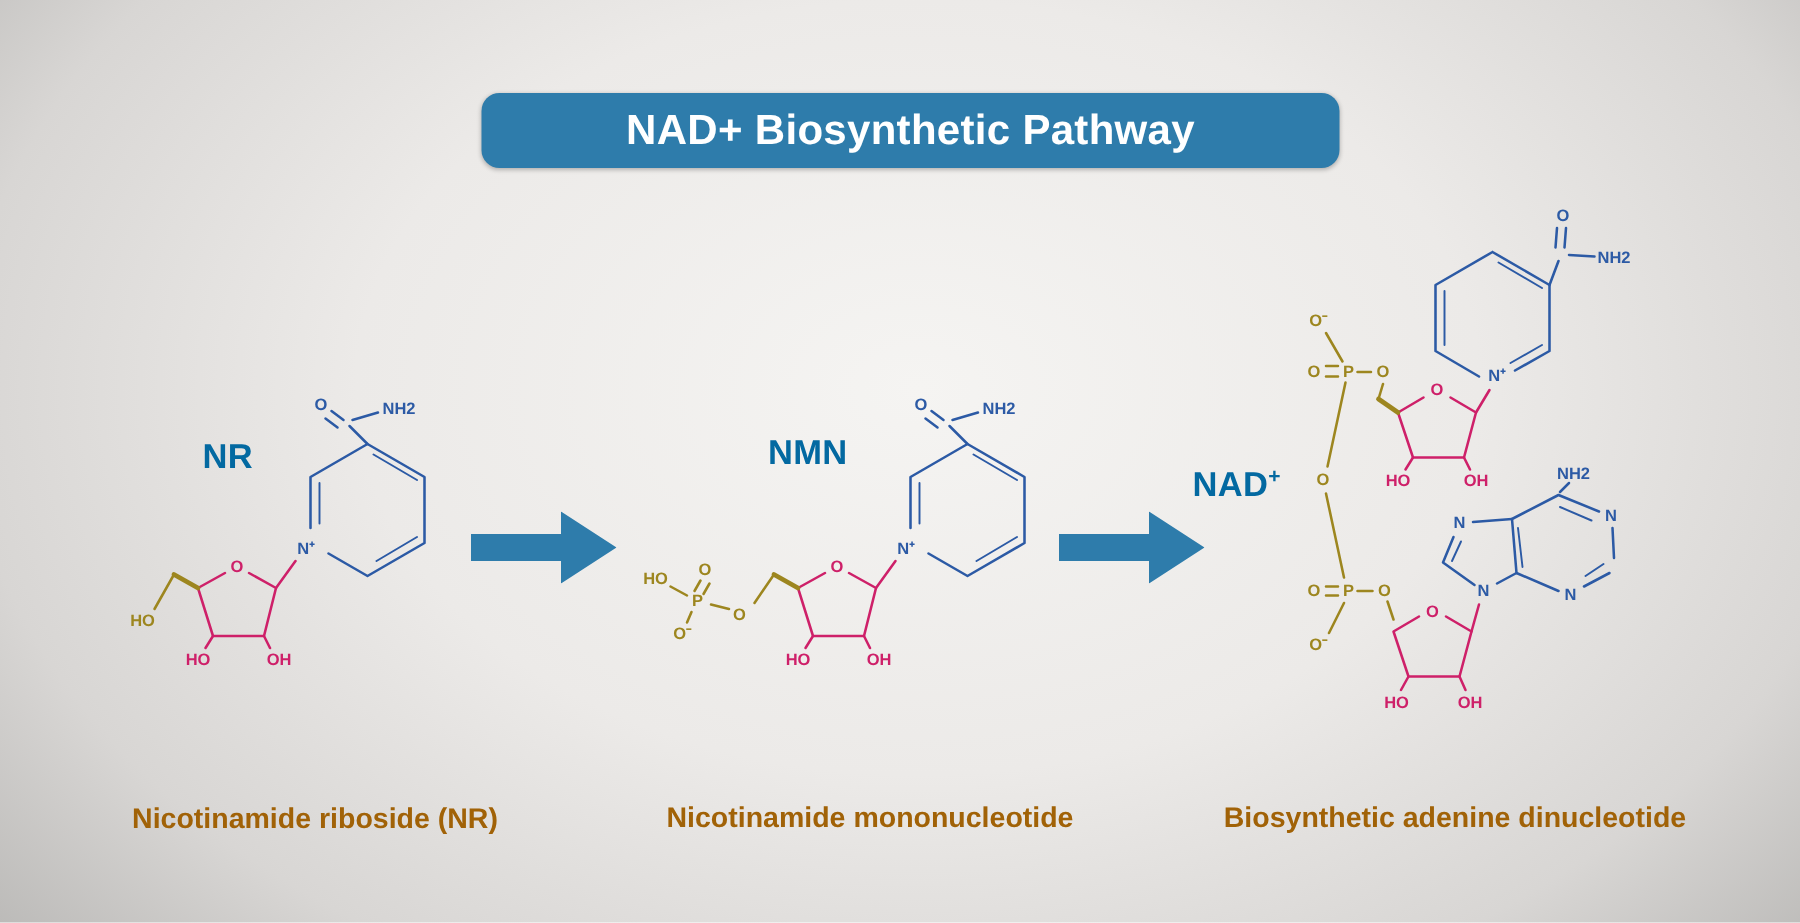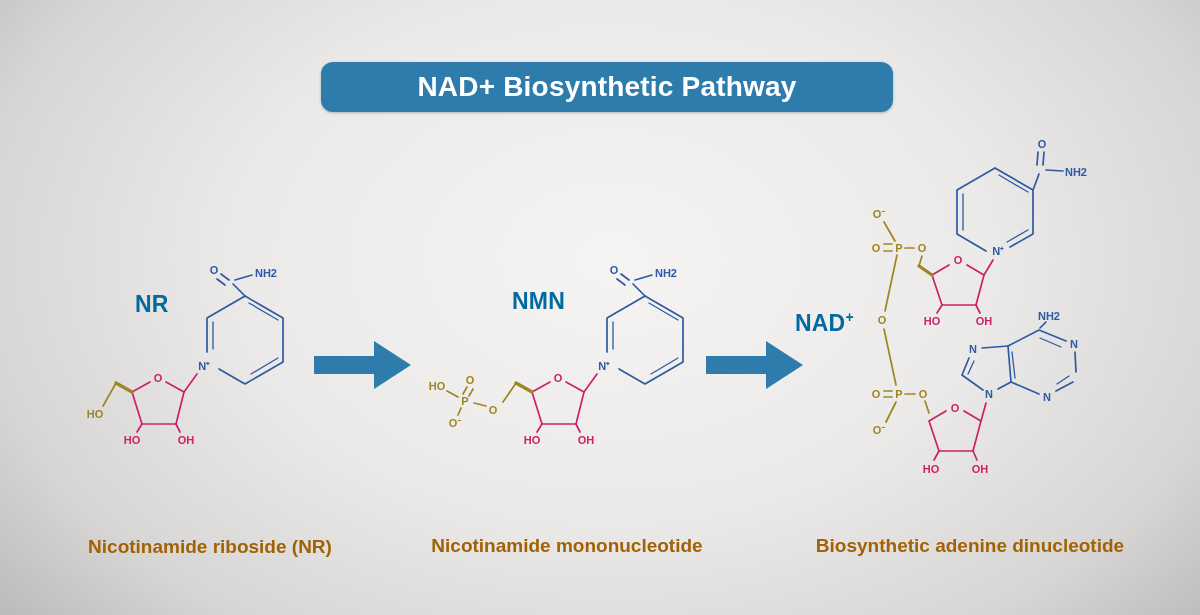--- a/index.html
+++ b/index.html
@@ -161,16 +161,16 @@
     <text x="231" y="214" class="t-blue">N</text>
     <text x="204" y="267" class="t-blue">N</text>
     <text x="130" y="219" class="t-blue">N</text>
     <text x="146" y="264" class="t-blue">N</text>
     <text x="112" y="278" class="t-pink">O</text>
     <text x="88" y="339" class="t-pink">HO</text>
     <text x="137" y="339" class="t-pink">OH</text>
   </svg>
 
   <div class="caption" style="left:60px;top:536px;width:300px">Nicotinamide riboside (NR)</div>
-  <div class="caption" style="left:402px;top:535px;width:330px">Nicotinamide mononucleotide</div>
+  <div class="caption" style="left:415px;top:535px;width:330px">Nicotinamide mononucleotide</div>
   <div class="caption" style="left:788px;top:535px;width:364px">Biosynthetic adenine dinucleotide</div>
 
 </div>
 
 </body></html>

